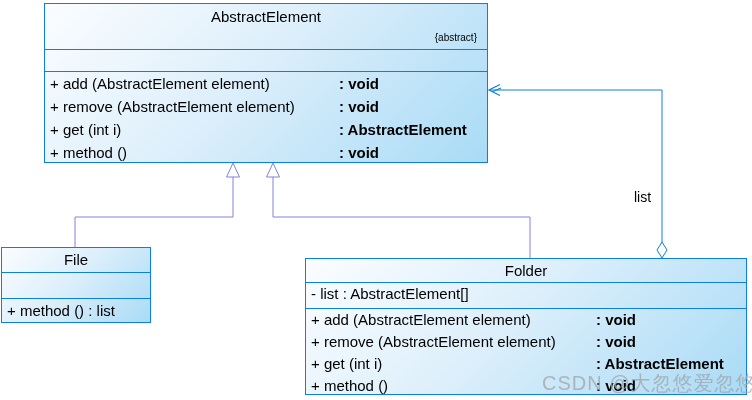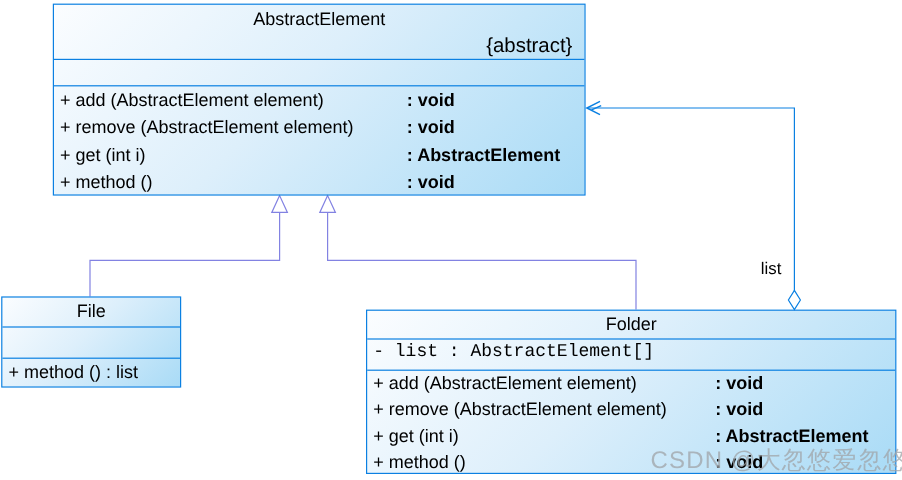--- a/index.html
+++ b/index.html
@@ -29,21 +29,21 @@
     z-index: 2;
     box-sizing: border-box;
     border: 1px solid var(--box-border, #0b80e2);
     background: linear-gradient(135deg, var(--box-fill-start, #fbfdff) 0%, #ddeffb 45%, var(--box-fill-end, #a9dbf6) 100%);
     font-size: 15px;
     line-height: 1;
   }
   .compartment { box-sizing: border-box; border-top: 1px solid var(--box-border, #0b80e2); }
   .title-comp  { border-top: none; }
   .class-name  { text-align: center; white-space: nowrap; }
-  .stereotype  { text-align: right; padding-right: 10px; font-size: 17px; white-space: nowrap; }
+  .stereotype  { text-align: right; padding-right: 10px; font-size: 10px; white-space: nowrap; }
   .member-row  { position: relative; padding-left: 5px; white-space: nowrap; }
   .ret { position: absolute; white-space: nowrap; font-weight: bold; }
 
   
   .cls-abstract { left: 44px; top: 3px; width: 444px; height: 160px; }
   .cls-abstract .title-comp { height: 45px; }
   .cls-abstract .class-name { line-height: 25px; }
   .cls-abstract .stereotype { line-height: 18px; }
   .cls-abstract .attr-comp  { height: 22px; }
   .cls-abstract .member-row { height: 23px; line-height: 23px; }
@@ -53,28 +53,28 @@
   .cls-file { left: 1px; top: 247px; width: 150px; height: 76px; }
   .cls-file .title-comp { height: 24px; }
   .cls-file .class-name { line-height: 24px; }
   .cls-file .attr-comp  { height: 26px; }
   .cls-file .member-row { height: 24px; line-height: 24px; }
 
   
   .cls-folder { left: 305px; top: 258px; width: 442px; height: 137px; }
   .cls-folder .title-comp { height: 23px; }
   .cls-folder .class-name { line-height: 23px; }
-  .cls-folder .attr-comp  { height: 26px; font-family: Liberation Mono, monospace; }
+  .cls-folder .attr-comp  { height: 26px; }
   .cls-folder .attr-row   { height: 26px; line-height: 26px; }
   .cls-folder .member-row { height: 22px; line-height: 22px; }
   .cls-folder .ret { left: 290px; }
 
   .edge-label {
     position: absolute;
-    left: 634px; top: 215px;
+    left: 634px; top: 189px;
     z-index: 3;
     font-size: 14px;
     white-space: nowrap;
   }
   .watermark {
     position: absolute;
     left: 542px; top: 370px;
     z-index: 10;
     font-size: 20px;
     letter-spacing: 1px;

